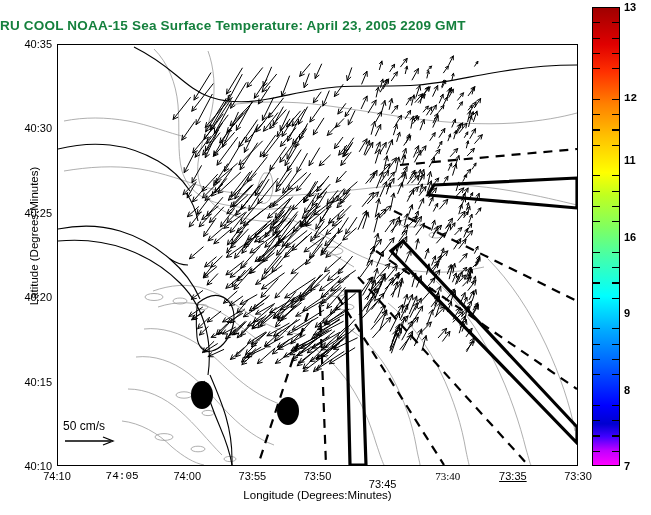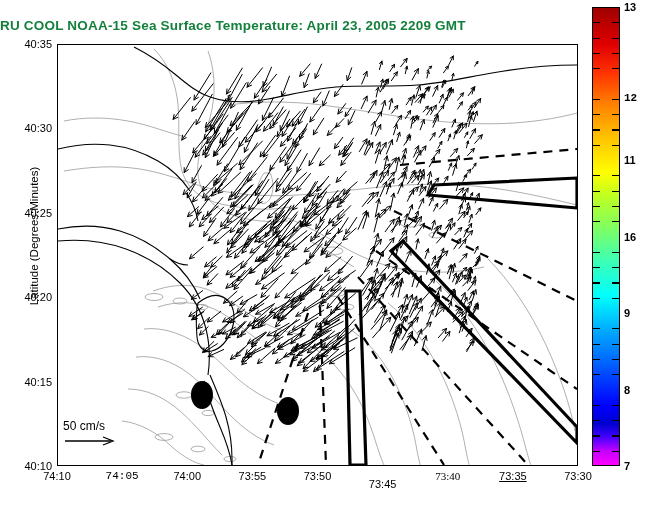--- a/index.html
+++ b/index.html
@@ -195,20 +195,21 @@
     </div>
   <div id="ticks-y">
       <div class="ytick" style="top: 44px;">40:35</div>
       <div class="ytick" style="top: 128.4px;">40:30</div>
       <div class="ytick" style="top: 212.8px;">40:25</div>
       <div class="ytick" style="top: 297.2px;">40:20</div>
       <div class="ytick" style="top: 381.6px;">40:15</div>
       <div class="ytick" style="top: 466px;">40:10</div>
     </div>
 
+  <div id="xlabel">Longitude (Degrees:Minutes)</div>
   <div id="ylabel">Latitude (Degrees:Minutes)</div>
 
   <div id="cbar"></div>
   <div id="cbticks">
       <div class="cbtick" style="top: 7px;">13</div>
       <div class="cbminor " style="top: 22.3px;"></div>
       <div class="cbminor r" style="top: 22.3px;"></div>
       <div class="cbminor " style="top: 37.6px;"></div>
       <div class="cbminor r" style="top: 37.6px;"></div>
       <div class="cbminor " style="top: 52.9px;"></div>

